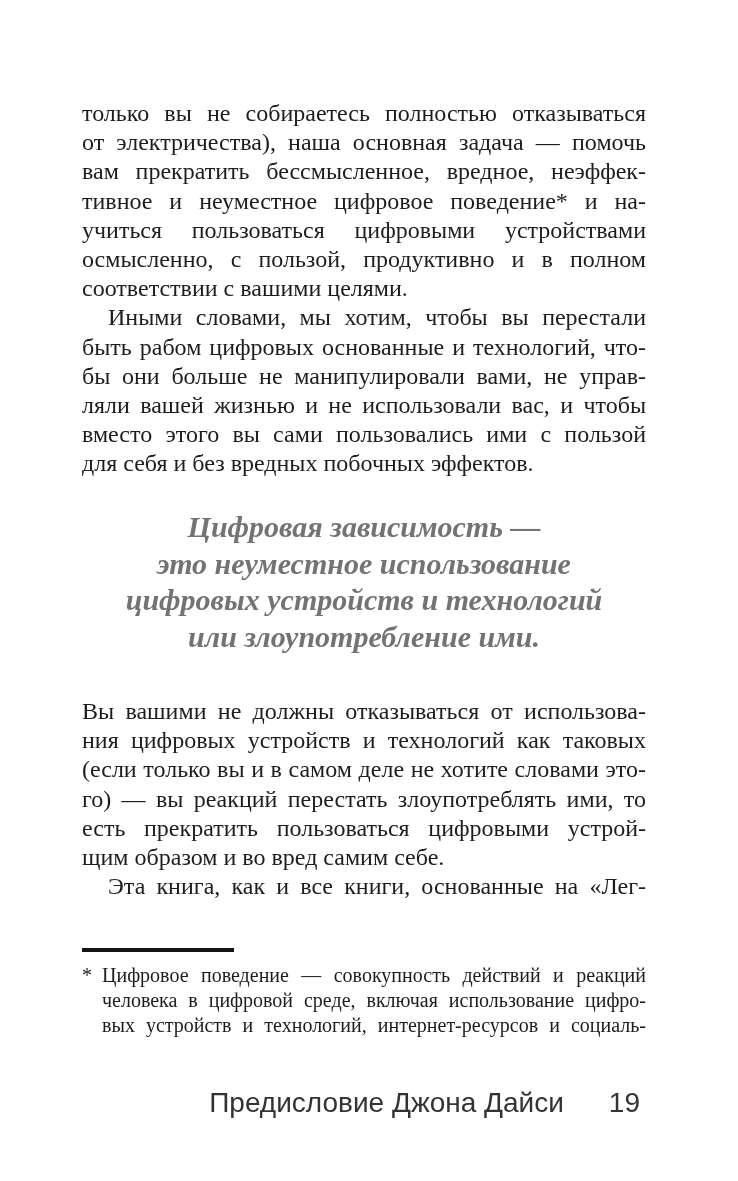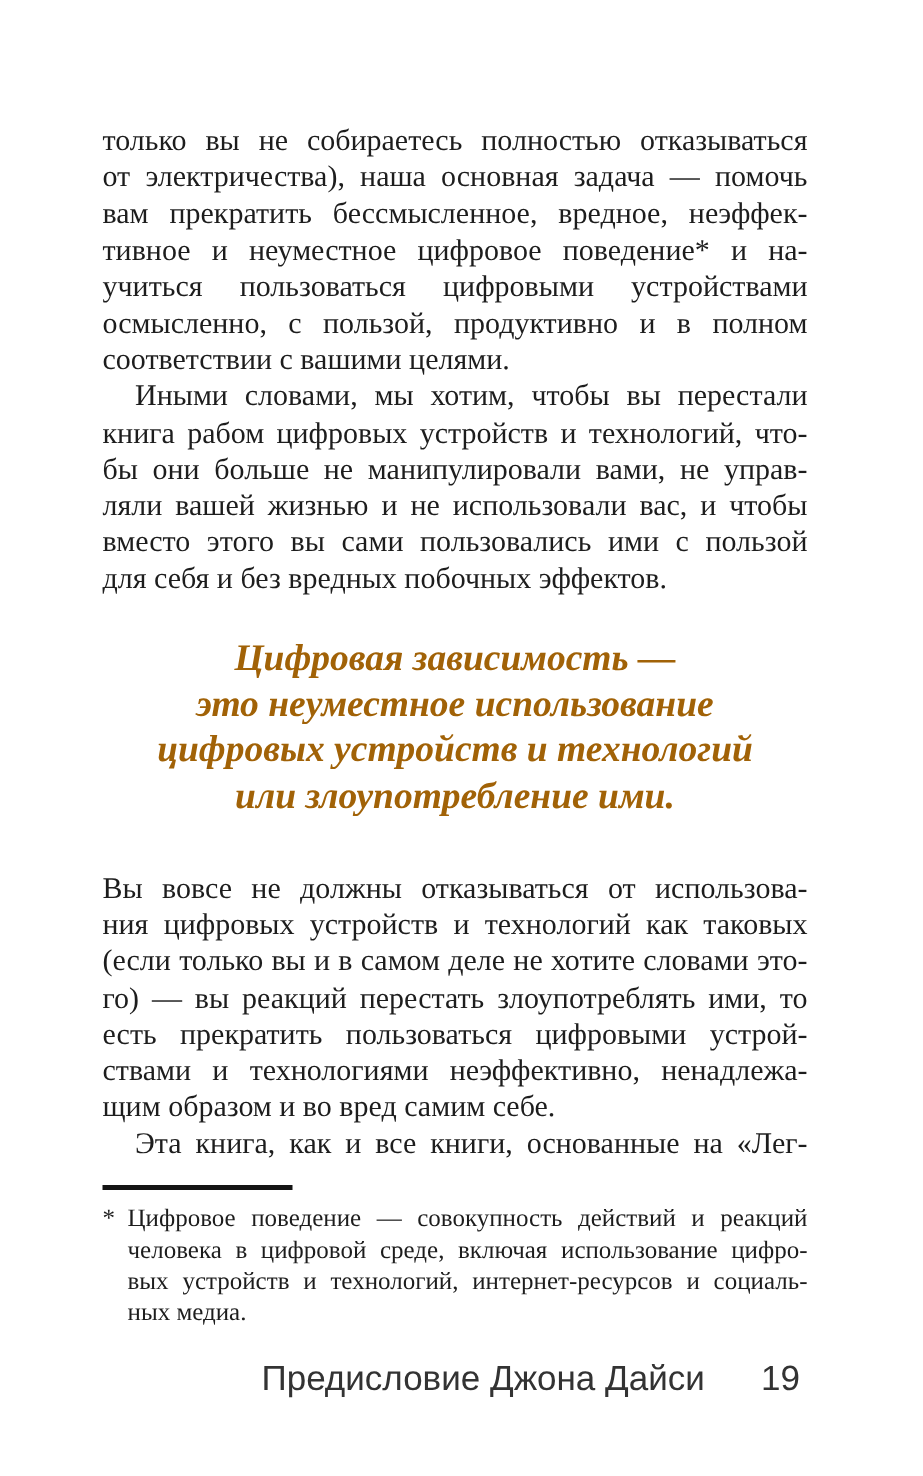--- a/index.html
+++ b/index.html
@@ -41,21 +41,21 @@
   .pull-quote {
     position: absolute;
     left: 82px;
     top: 509px;
     width: 564px;
     font-size: 30px;
     line-height: 36.5px;
     font-weight: bold;
     font-style: italic;
     text-align: center;
-    color: #a16207;
+    color: #737373;
   }
   .footnote-rule {
     position: absolute;
     left: 82px;
     top: 948px;
     width: 152px;
     height: 4px;
     background: #141414;
   }
   .footnote {
@@ -102,59 +102,57 @@
       <div class="ln j">только вы не собираетесь полностью отказываться</div>
       <div class="ln j">от электричества), наша основная задача — помочь</div>
       <div class="ln j">вам прекратить бессмысленное, вредное, неэффек-</div>
       <div class="ln j">тивное и неуместное цифровое поведение* и на-</div>
       <div class="ln j">учиться пользоваться цифровыми устройствами</div>
       <div class="ln j">осмысленно, с пользой, продуктивно и в полном</div>
       <div class="ln l">соответствии с вашими целями.</div>
     </div>
     <div>
       <div class="ln j ind">Иными словами, мы хотим, чтобы вы перестали</div>
-      <div class="ln j">книга рабом цифровых устройств и технологий, что-</div>
+      <div class="ln j">быть рабом цифровых основанные и технологий, что-</div>
       <div class="ln j">бы они больше не манипулировали вами, не управ-</div>
       <div class="ln j">ляли вашей жизнью и не использовали вас, и чтобы</div>
       <div class="ln j">вместо этого вы сами пользовались ими с пользой</div>
       <div class="ln l">для себя и без вредных побочных эффектов.</div>
     </div>
   </div>
 
   <div class="pull-quote">
     <div class="ln">Цифровая зависимость —</div>
     <div class="ln">это неуместное использование</div>
     <div class="ln">цифровых устройств и технологий</div>
     <div class="ln">или злоупотребление ими.</div>
   </div>
 
   <div class="text-block block-mid">
     <div>
-      <div class="ln j">Вы вовсе не должны отказываться от использова-</div>
+      <div class="ln j">Вы вашими не должны отказываться от использова-</div>
       <div class="ln j">ния цифровых устройств и технологий как таковых</div>
       <div class="ln j">(если только вы и в самом деле не хотите словами это-</div>
       <div class="ln j">го) — вы реакций перестать злоупотреблять ими, то</div>
       <div class="ln j">есть прекратить пользоваться цифровыми устрой-</div>
-      <div class="ln j">ствами и технологиями неэффективно, ненадлежа-</div>
       <div class="ln l">щим образом и во вред самим себе.</div>
     </div>
     <div>
       <div class="ln j ind">Эта книга, как и все книги, основанные на «Лег-</div>
     </div>
   </div>
 
   <div class="footnote-rule"></div>
 
   <div class="footnote">
     <span class="footnote-marker">*</span>
     <div class="footnote-body">
       <div class="ln j">Цифровое поведение — совокупность действий и реакций</div>
       <div class="ln j">человека в цифровой среде, включая использование цифро-</div>
       <div class="ln j">вых устройств и технологий, интернет-ресурсов и социаль-</div>
-      <div class="ln l">ных медиа.</div>
     </div>
   </div>
 
   <div class="footer">
     <span>Предисловие Джона Дайси</span>
     <span>19</span>
   </div>
 
 </div>
 

